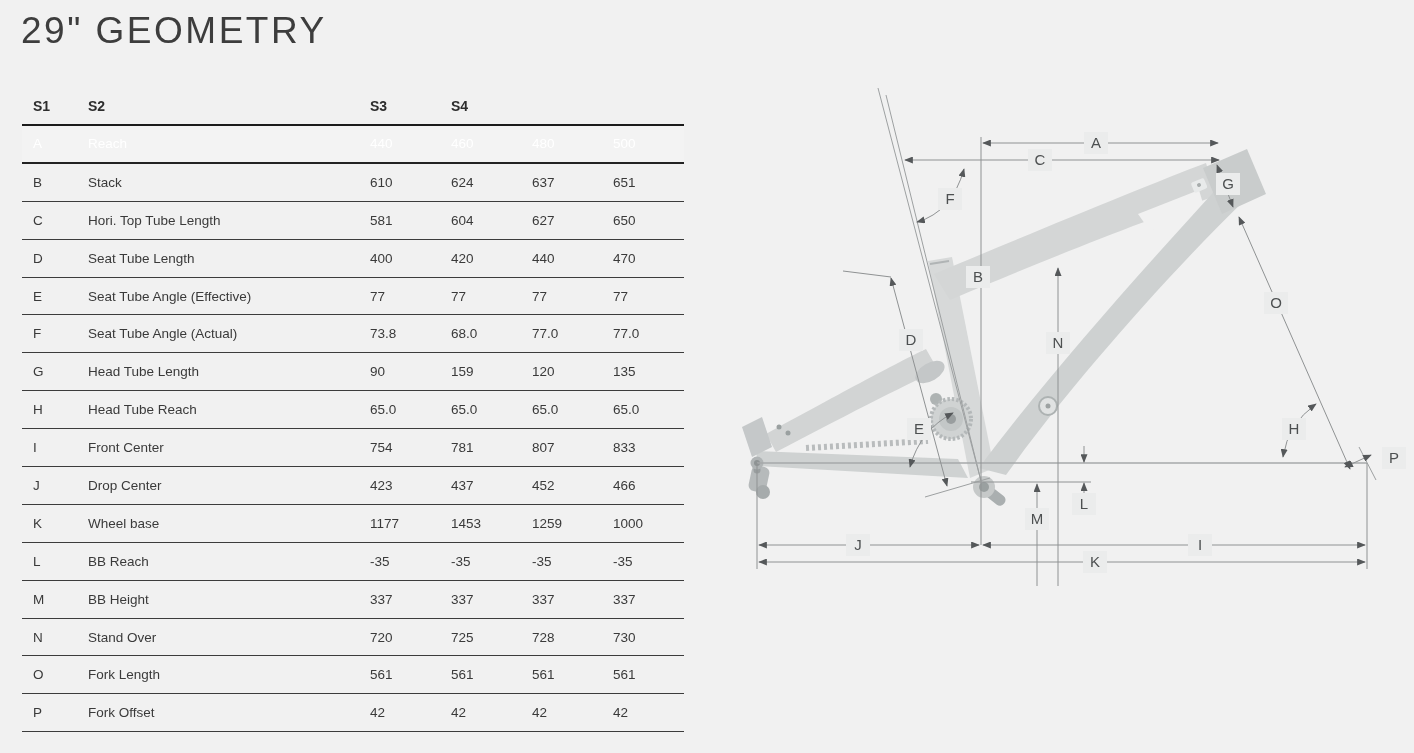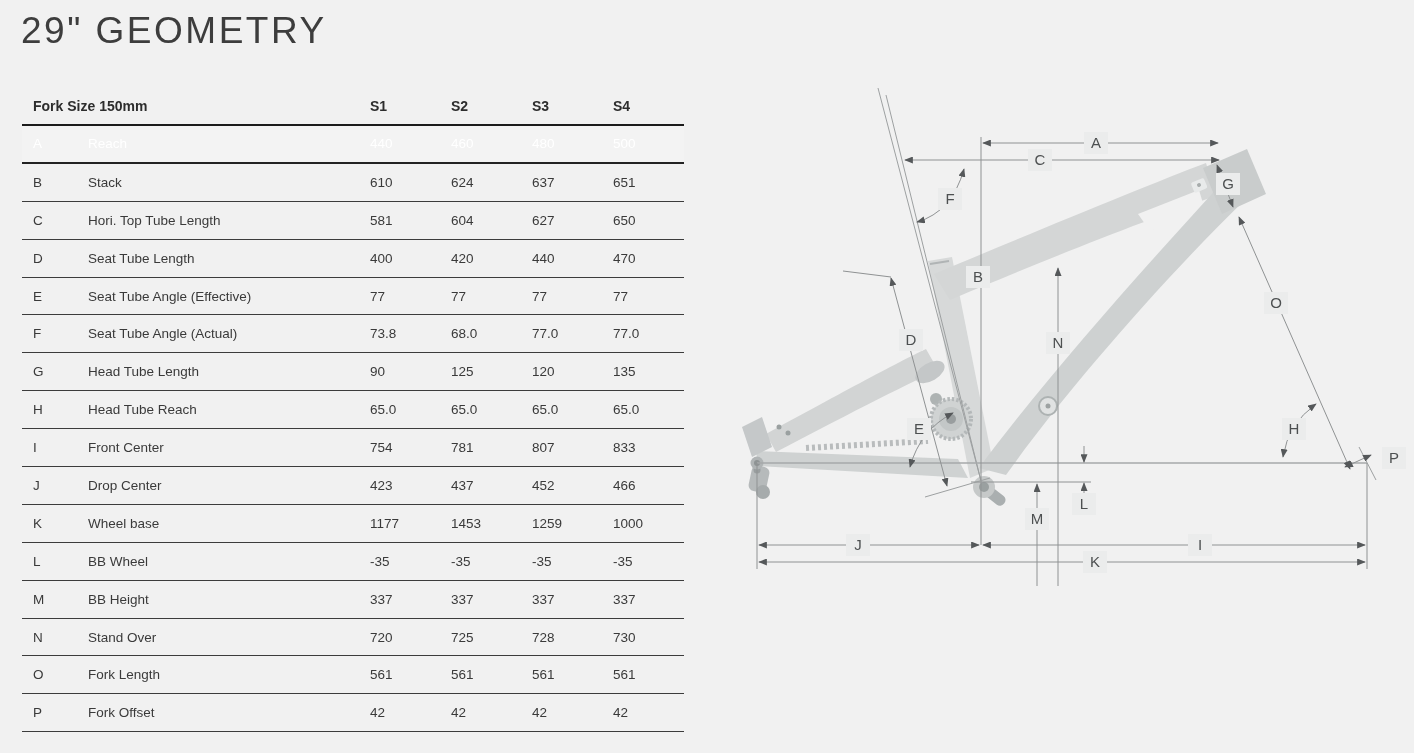--- a/index.html
+++ b/index.html
@@ -40,21 +40,20 @@
   .lblbox{fill:#ebecec;}
   .lbltxt{font-family:"Liberation Sans",sans-serif;font-size:15px;fill:#4d5051;}
 </style>
 </head>
 <body>
 
 <h1 class="page-title">29" GEOMETRY</h1>
 
 <div class="geo-table">
   <div class="trow thead">
-    <div class="cell hname">Fork Size 150mm</div>
     <div class="cell">S1</div>
     <div class="cell">S2</div>
     <div class="cell">S3</div>
     <div class="cell">S4</div>
   </div>
   <div id="table-body">
       <div class="trow highlight">
         <div class="cell">A</div>
         <div class="cell">Reach</div>
         <div class="cell">440</div>
@@ -99,21 +98,21 @@
         <div class="cell">Seat Tube Angle (Actual)</div>
         <div class="cell">73.8</div>
         <div class="cell">68.0</div>
         <div class="cell">77.0</div>
         <div class="cell">77.0</div>
       </div>
       <div class="trow">
         <div class="cell">G</div>
         <div class="cell">Head Tube Length</div>
         <div class="cell">90</div>
-        <div class="cell">125</div>
+        <div class="cell">159</div>
         <div class="cell">120</div>
         <div class="cell">135</div>
       </div>
       <div class="trow">
         <div class="cell">H</div>
         <div class="cell">Head Tube Reach</div>
         <div class="cell">65.0</div>
         <div class="cell">65.0</div>
         <div class="cell">65.0</div>
         <div class="cell">65.0</div>
@@ -137,21 +136,21 @@
       <div class="trow">
         <div class="cell">K</div>
         <div class="cell">Wheel base</div>
         <div class="cell">1177</div>
         <div class="cell">1453</div>
         <div class="cell">1259</div>
         <div class="cell">1000</div>
       </div>
       <div class="trow">
         <div class="cell">L</div>
-        <div class="cell">BB Wheel</div>
+        <div class="cell">BB Reach</div>
         <div class="cell">-35</div>
         <div class="cell">-35</div>
         <div class="cell">-35</div>
         <div class="cell">-35</div>
       </div>
       <div class="trow">
         <div class="cell">M</div>
         <div class="cell">BB Height</div>
         <div class="cell">337</div>
         <div class="cell">337</div>

